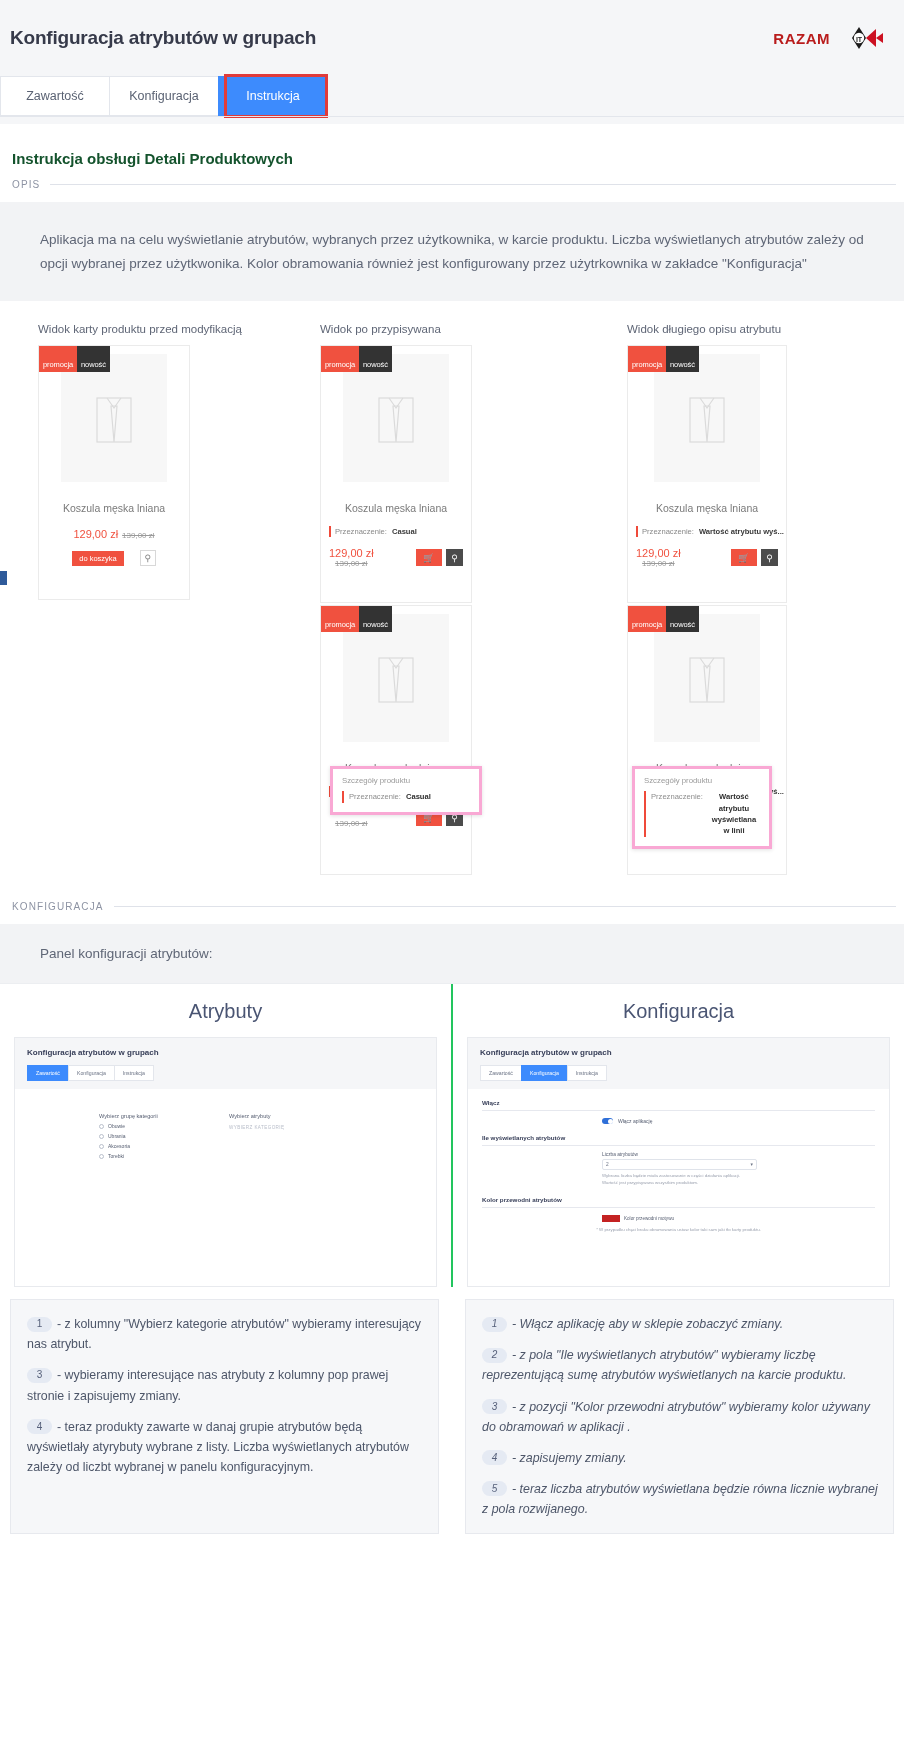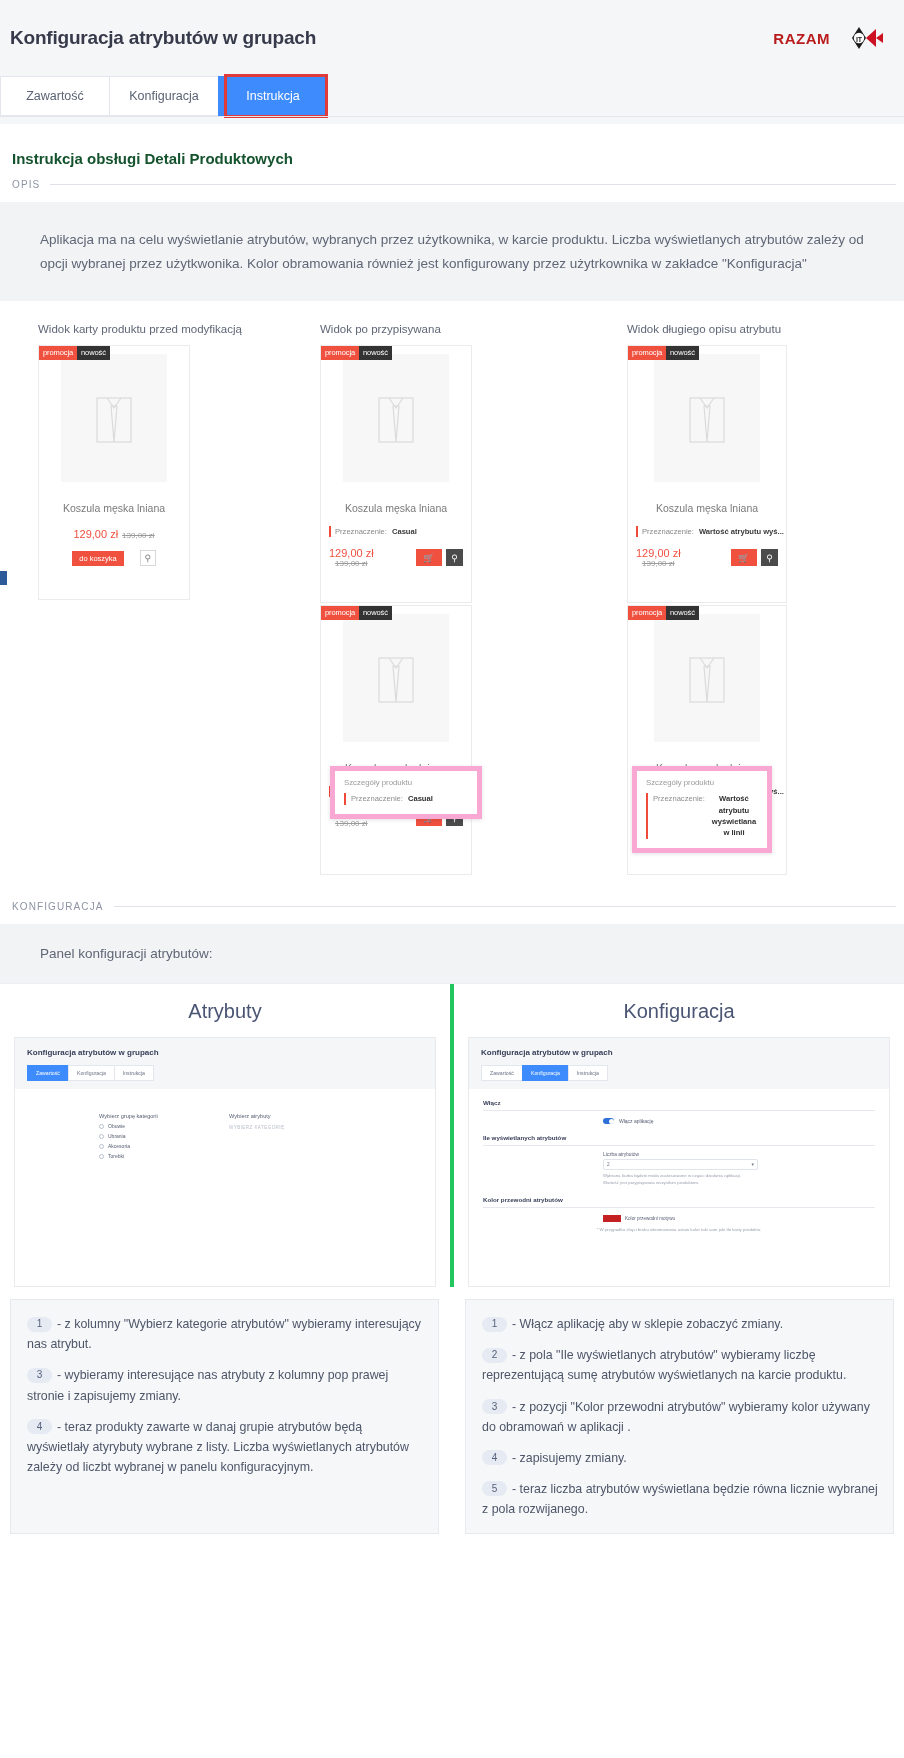--- a/index.html
+++ b/index.html
@@ -84,21 +84,21 @@
   }
 
   .card{
     width:152px; background:#fff;
     border:1px solid #ebebeb;
     position:relative;
     padding:0 0 8px 0;
   }
   .card.wide{ width:160px; }
   .flags{ position:absolute; top:0; left:0; display:flex; z-index:3; }
-  .flag{ font-size:7.5px; color:#fff; padding:2px 4px 2px 4px; line-height:1.25; letter-spacing:-.1px;}
+  .flag{ font-size:7.5px; color:#fff; padding:14px 4px 2px 4px; line-height:1.25; letter-spacing:-.1px;}
   .flag.promo{ background:#f0513f; }
   .flag.new{ background:#333333; }
 
   .thumb{
     width:106px; height:128px; margin:8px auto 0 auto;
     background:#f7f7f7;
     display:flex; align-items:center; justify-content:center;
   }
   .shirt{ opacity:.85; }
   .pname{
@@ -137,40 +137,40 @@
   }
   .btn-zoom-o{
     width:16px; height:16px; border:1px solid #d8d8d8; background:#fff;
     display:flex; align-items:center; justify-content:center;
     color:#7d7d7d; font-size:9px;
   }
 
   
   .tooltip{
     position:absolute; background:#fff;
-    border:5px solid #f9a8d4;
+    border:3px solid #f9a8d4;
     box-shadow:0 1px 4px rgba(0,0,0,.12);
     padding:7px 9px 9px 9px;
     z-index:10;
   }
   .tt-title{ font-size:7.8px; color:#9a9a9a; margin-bottom:6px; }
   .tt-body{
     display:flex; gap:5px; border-left:2px solid #ef4a3a; padding-left:5px;
     font-size:7.6px; color:#8d8d8d; line-height:1.5;
   }
   .tt-body b{ color:#2f2f2f; }
 
   
   .panel-label{
     background:#f2f3f5; padding:22px 40px; margin-top:12px;
     font-size:13.5px; color:#5f6676;
   }
   .cfg-row{ display:flex; border-top:1px solid #eceef1; }
   .cfg-col{ flex:1; position:relative; }
-  .cfg-col.left{ border-right:4px solid #22c55e; }
+  .cfg-col.left{ border-right:2px solid #22c55e; }
   .cfg-head{
     text-align:center; font-size:20px; color:#4a5573;
     padding:16px 0 14px 0; font-weight:400;
   }
   .shot{
     position:relative; background:#fff; border:1px solid #e8eaee;
     margin:0 14px; height:250px; overflow:hidden;
   }
   .shot-head{ background:#f5f6f8; padding:10px 12px 8px 12px;}
   .shot-title{ font-size:8px; font-weight:700; color:#39405a; }
@@ -200,21 +200,21 @@
   .toggle{ width:11px; height:6px; background:#2f6fd8; border-radius:4px; position:relative; }
   .toggle:after{ content:""; position:absolute; right:.5px; top:.5px; width:5px; height:5px; background:#fff; border-radius:50%; }
   .swatch{ width:18px; height:7px; background:#c42222; }
 
   
   .steps-row{ display:flex; }
   .steps{
     flex:1; background:#f6f7f9; border:1px solid #e7e9ee;
     margin:12px 6px 10px 10px; padding:14px 14px 14px 16px;
   }
-  .steps.right{ margin:12px 10px 10px 20px; }
+  .steps.right{ margin:12px 10px 10px 20px;font-style:italic; }
   .step{
     font-size:12.4px; line-height:1.62; color:#4d5669;
     margin-bottom:11px;
   }
   .step:last-child{ margin-bottom:0; }
   .num{
     display:inline-flex; align-items:center; justify-content:center;
     width:25px; height:15px; border-radius:8px;
     background:#e5eaf3; color:#5a6versions;
     color:#5a6picker;

